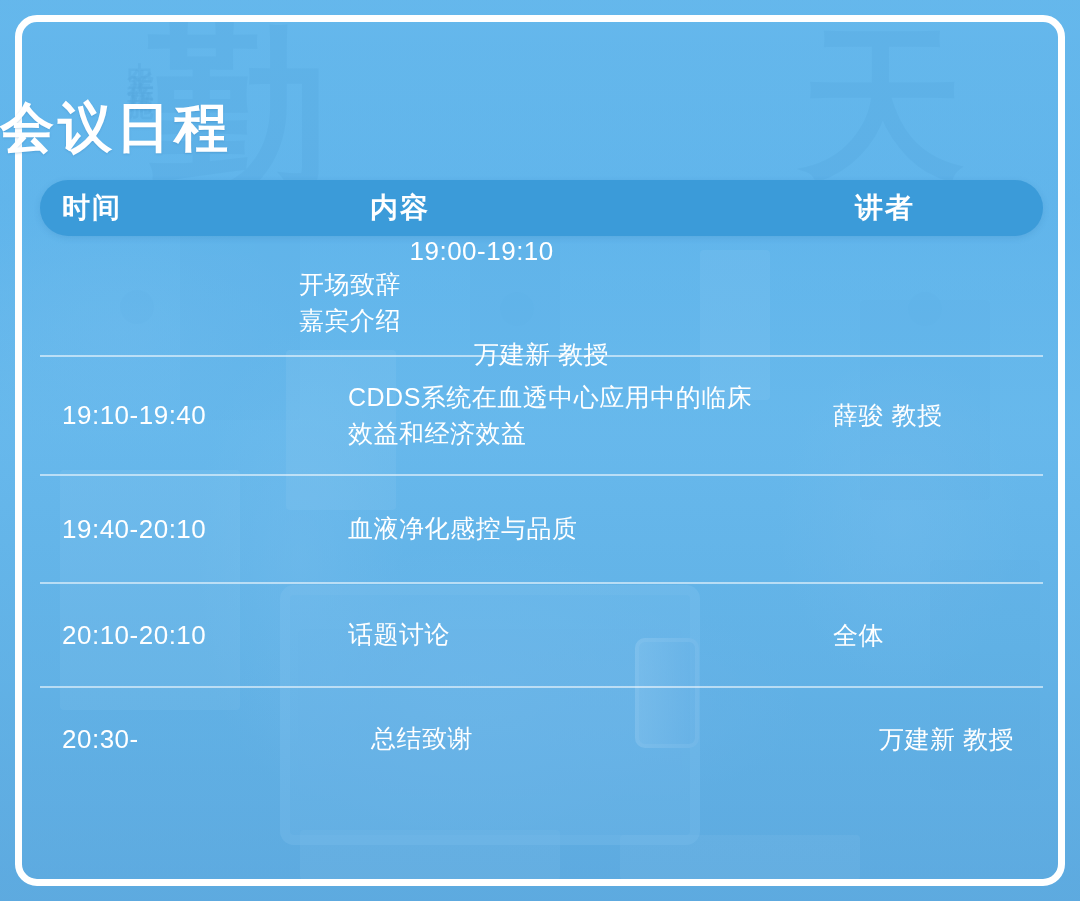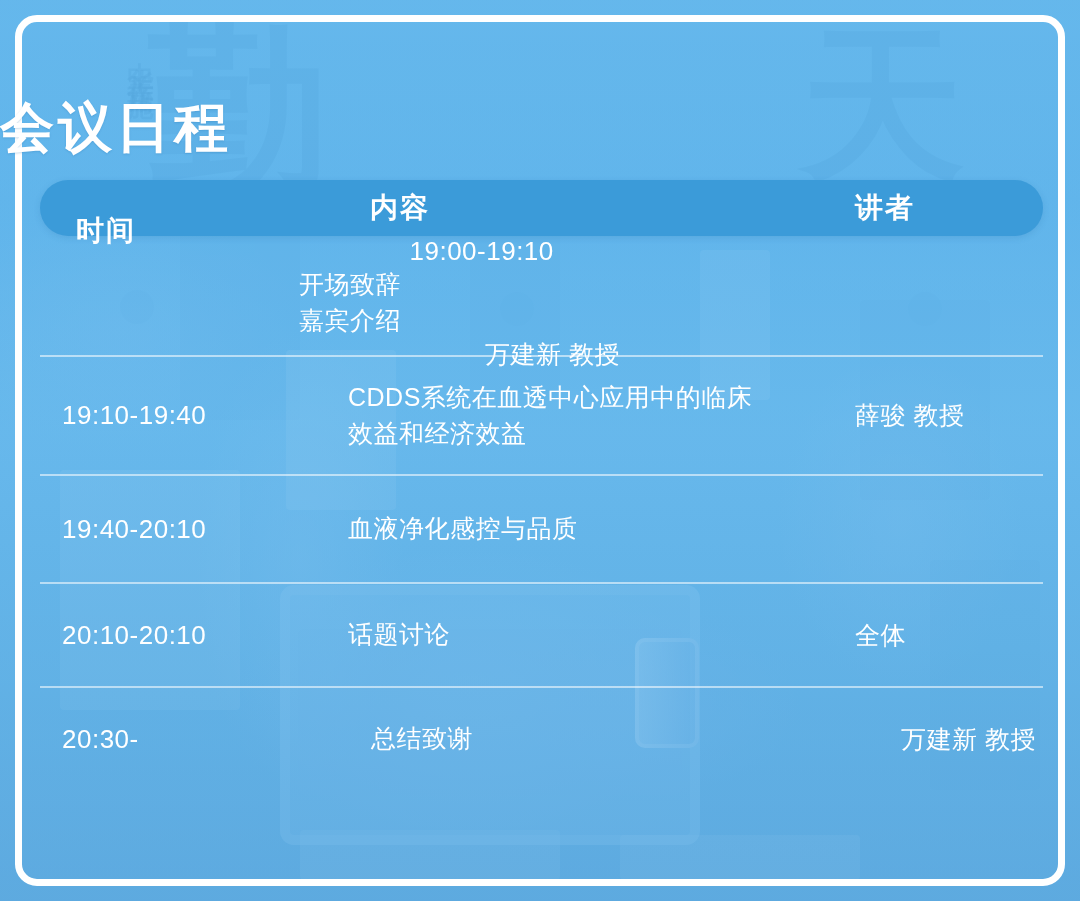--- a/index.html
+++ b/index.html
@@ -138,21 +138,21 @@
   .head-row .cell {
     position: absolute;
     top: 0;
     height: 56px;
     line-height: 56px;
     color: #ffffff;
     font-size: 28px;
     font-weight: 700;
     letter-spacing: 2px;
   }
-  .head-time    { left: 36px; margin-top: 23px; }
+  .head-time    { left: 22px; }
   .head-content { left: 330px; }
   .head-speaker { left: 815px; }
 
   .rows {
     position: absolute;
     left: 40px;
     top: 236px;
     width: 1003px;
   }
   .row {
@@ -179,21 +179,20 @@
     font-size: 25px;
     line-height: 1.42;
     letter-spacing: .5px;
   }
   .c-speaker {
     flex: 1;
     box-sizing: border-box;
     color: #ffffff;
     font-size: 25px;
     letter-spacing: .5px;
-    margin-left: 22px;
   }
   .c-content .line2 { display: block; }
 </style>
 </head>
 <body>
 
 <div class="poster">
 
   <div class="bg-photo"></div>
 

